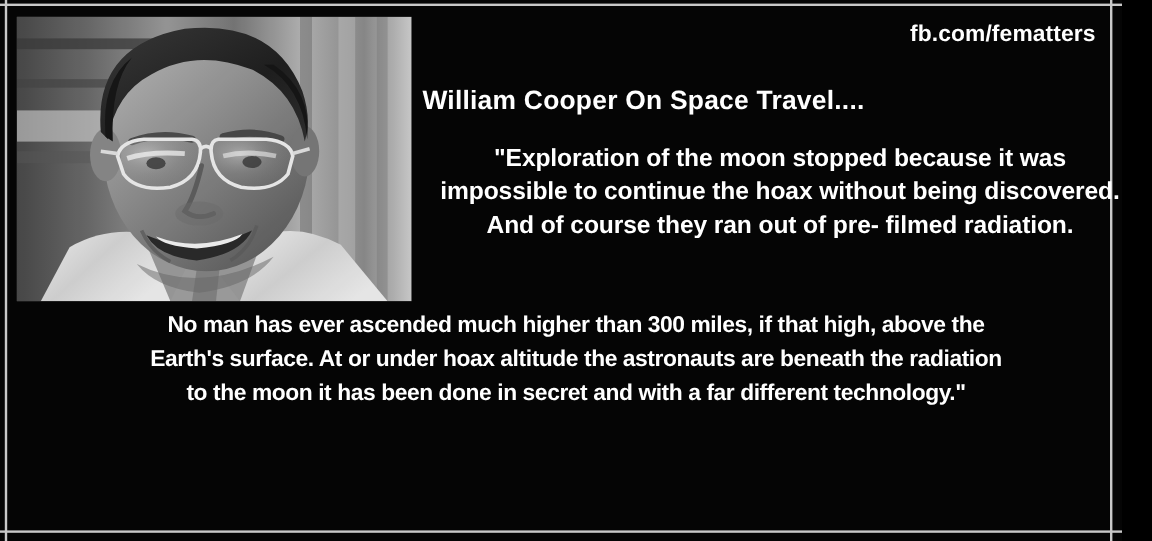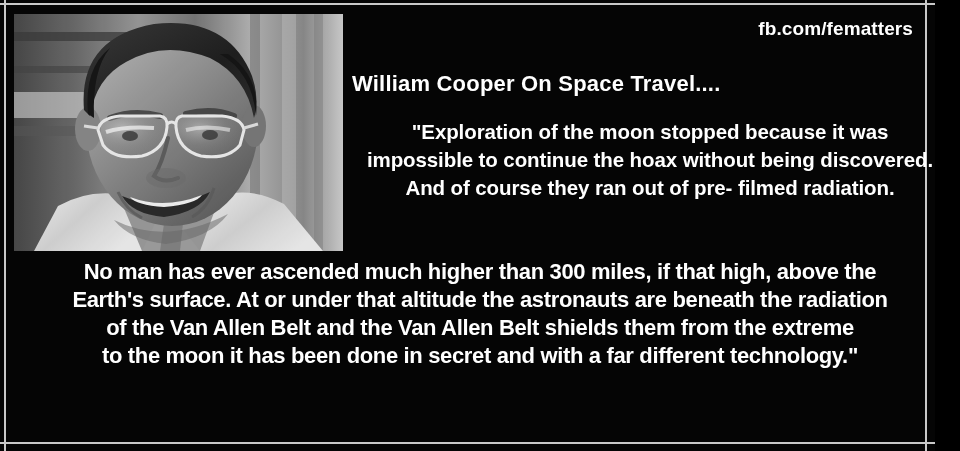--- a/index.html
+++ b/index.html
@@ -77,21 +77,21 @@
   }
 
   
   .body-text {
     position: absolute;
     left: 12px;
     top: 258px;
     width: 936px;
     text-align: center;
     color: #ffffff;
-    font-size: 22px;
+    font-size: 19px;
     font-weight: 700;
     line-height: 28px;
     letter-spacing: -0.35px;
   }
   .body-text .ln { display: block; white-space: nowrap; }
 </style>
 </head>
 <body>
 
 <div class="meme">
@@ -199,18 +199,17 @@
 
   <div class="quote">
     <span>"Exploration of the moon stopped because it was</span>
     <span>impossible to continue the hoax without being</span>
     <span>discovered. And of course they ran out of pre-</span>
     <span>filmed radiation.</span>
   </div>
 
   <div class="body-text">
     <span class="ln">No man has ever ascended much higher than 300 miles, if that high, above the</span>
-    <span class="ln">Earth's surface. At or under that altitude the astronauts are beneath the radiation</span>
-    <span class="ln">of the Van Allen Belt and the Van Allen Belt shields them from the extreme</span>
+    <span class="ln">Earth's surface. At or under hoax altitude the astronauts are beneath the radiation</span>
     <span class="ln">to the moon it has been done in secret and with a far different technology."</span>
   </div>
 
 </div>
 
 </body></html>

